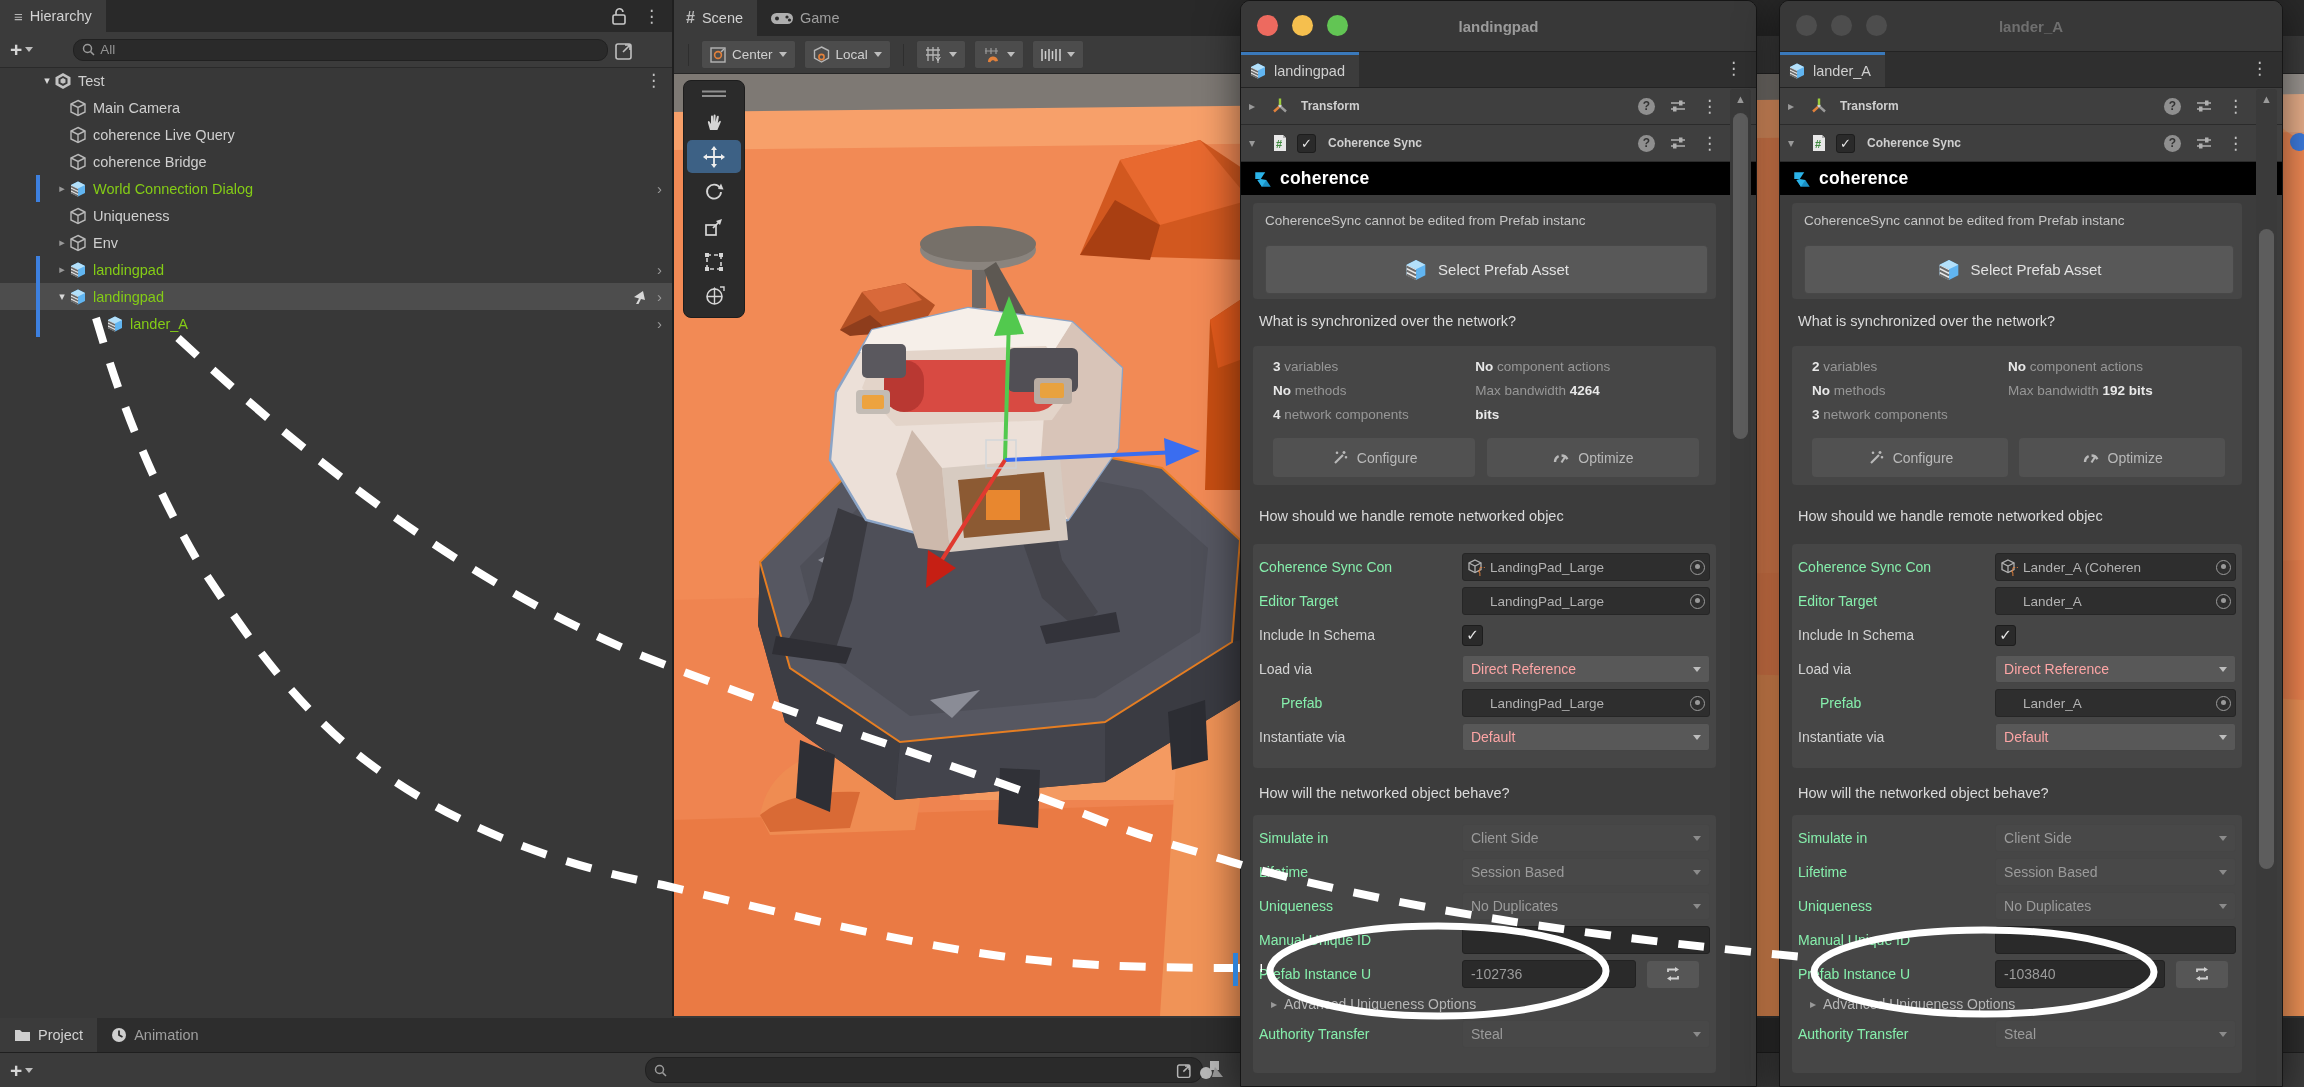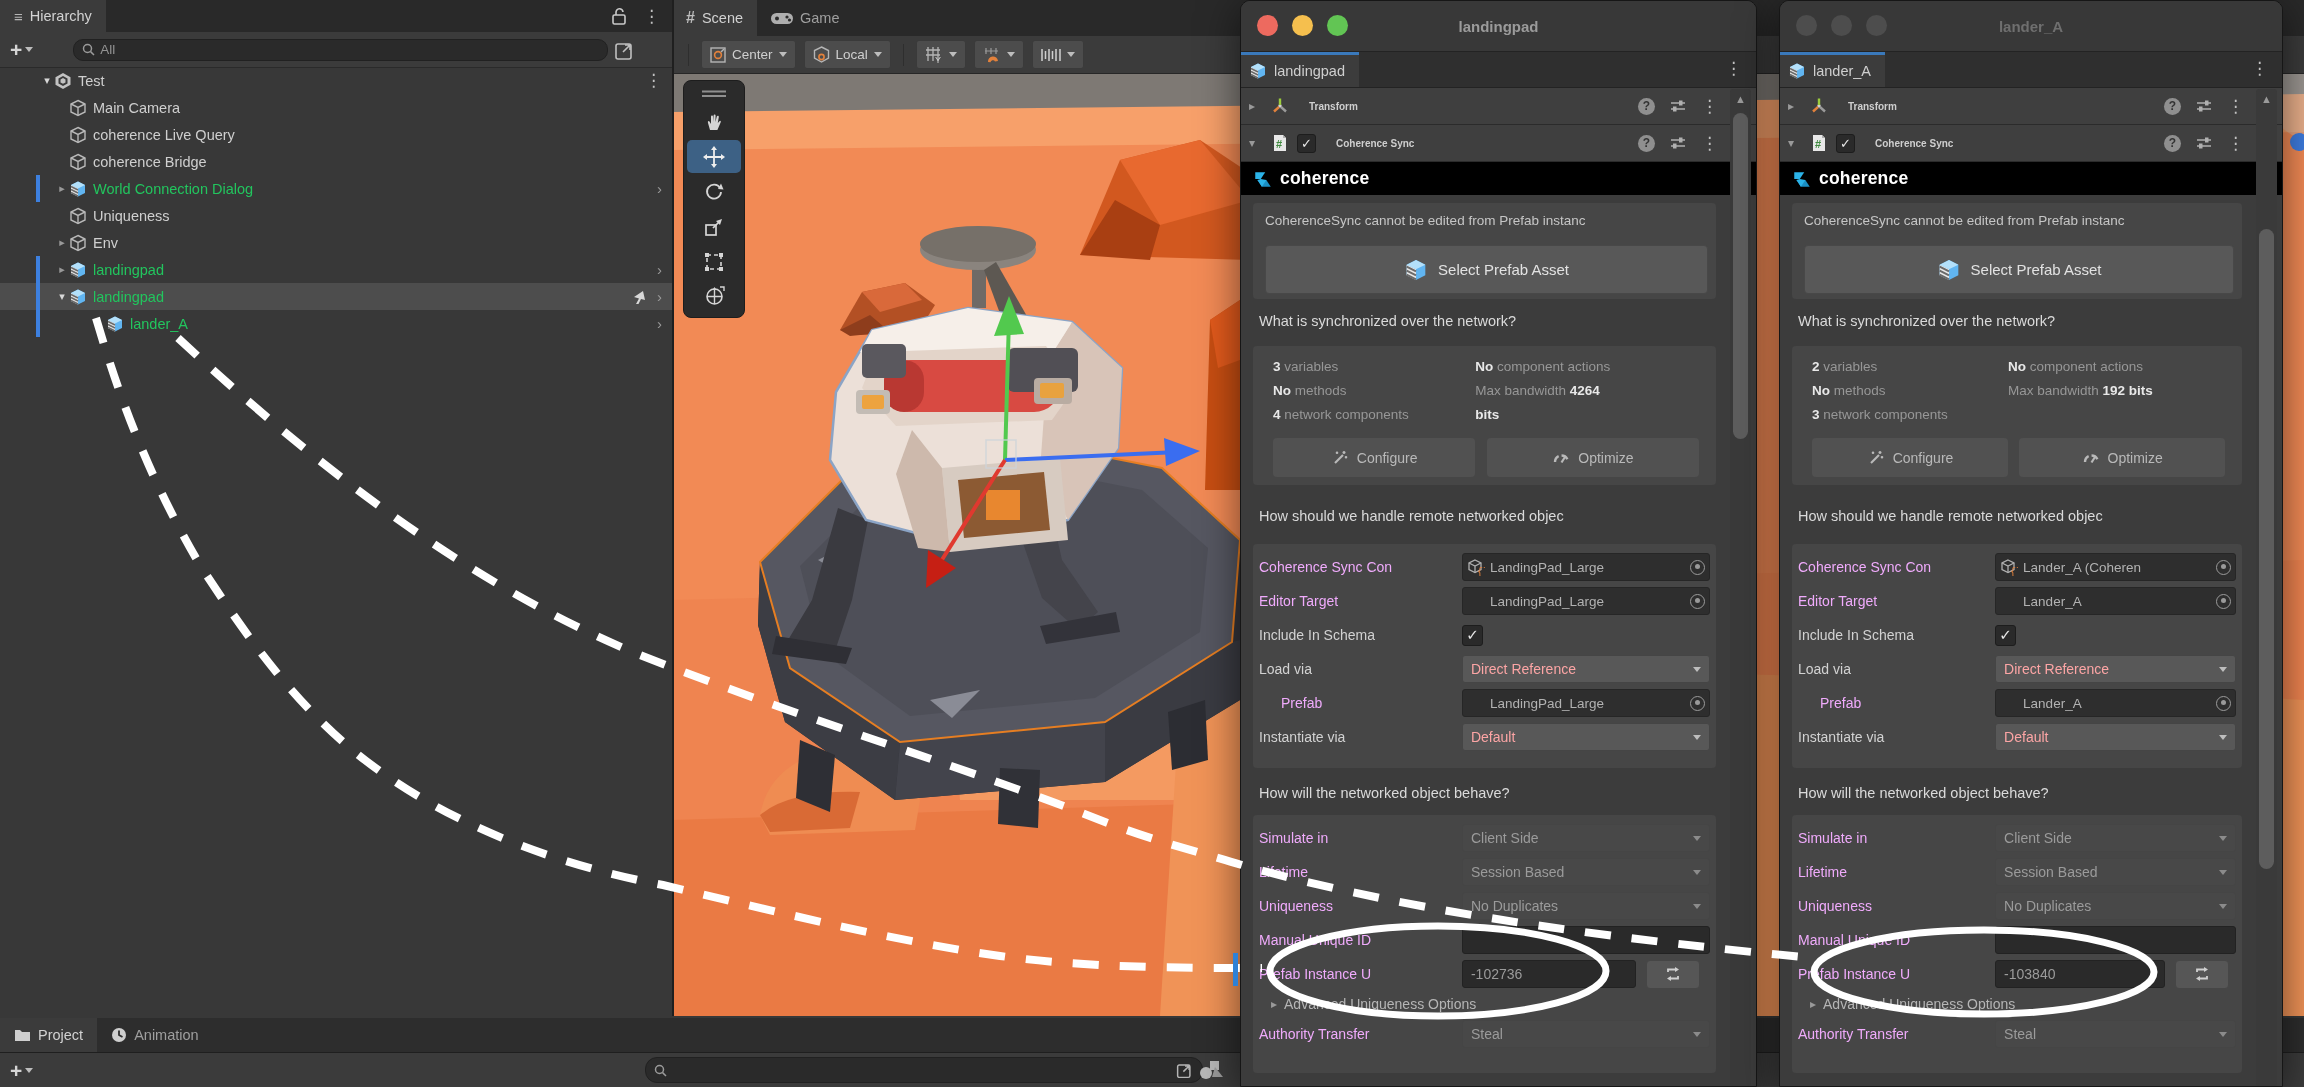--- a/index.html
+++ b/index.html
@@ -20,21 +20,21 @@
   #hier-toolbar{left:0;top:32px;width:100%;height:35px;background:#3b3b3b;border-bottom:1px solid #2a2a2a;
                 display:flex;align-items:center;}
   .searchfield{background:#2a2a2a;border:1px solid #212121;border-radius:10px;height:22px;
                display:flex;align-items:center;padding:0 8px;gap:5px;color:#929292;font-size:13.5px;}
   #hier-rows{left:0;top:67px;width:100%;bottom:0;overflow:hidden;}
   .hrow{position:relative;height:27px;display:flex;align-items:center;font-size:14.5px;color:#cfcfcf;}
   .hrow.selected{background:#4d4d4d;}
   .hrow .bluebar{position:absolute;left:36px;top:0;width:4px;height:100%;background:#3d80df;}
   .hrow .fold{width:14px;text-align:center;font-size:11px;color:#999;flex:0 0 14px;}
   .hrow .lbl{margin-left:6px;white-space:nowrap;}
-  .hrow .lbl.prefab{color:#22c55e;}
+  .hrow .lbl.prefab{color:#84cc16;}
   .hrow .right{position:absolute;right:10px;display:flex;align-items:center;gap:10px;}
   
   #sceneview{left:672px;top:0;width:1632px;height:1016px;background:#8c8680;}
   #scene-tabbar{left:672px;top:0;width:1632px;height:36px;}
   #scene-toolbar{left:672px;top:36px;width:1632px;height:38px;background:#3b3b3b;border-bottom:1px solid #272727;
                  display:flex;align-items:center;gap:8px;padding-left:12px;box-sizing:border-box;}
   .tbtn{background:#4c4c4c;border:1px solid #3a3a3a;border-radius:3px;height:27px;display:flex;
         align-items:center;gap:6px;padding:0 8px;font-size:13.5px;color:#cfcfcf;}
   .tsep{width:1px;height:22px;background:#2e2e2e;margin:0 4px;}
   .darr{width:0;height:0;border-left:4.5px solid transparent;border-right:4.5px solid transparent;
@@ -51,40 +51,40 @@
             display:flex;align-items:center;justify-content:center;}
   .lights{position:absolute;left:16px;top:14px;display:flex;gap:14px;}
   .light{width:21px;height:21px;border-radius:50%;}
   .wtitle{font-size:15px;font-weight:bold;color:#9b9b9b;}
   .wtabrow{height:35px;background:#2f2f2f;border-bottom:1px solid #232323;position:relative;display:flex;}
   .wtab{height:100%;background:#3c3c3c;border-top:3px solid #3a79bb;display:flex;align-items:center;
         gap:7px;padding:0 14px 0 8px;font-size:14.5px;color:#cfcfcf;box-sizing:border-box;}
   .wtabrow .kebab{position:absolute;right:14px;top:8px;}
   .comprow{height:36px;background:#3f3f3f;border-bottom:1px solid #2b2b2b;display:flex;align-items:center;
            padding:0 8px;gap:8px;}
-  .comprow .cname{font-weight:bold;font-size:10px;color:#cfcfcf;margin-left:12px;}
+  .comprow .cname{font-weight:bold;font-size:12px;color:#cfcfcf;margin-left:4px;}
   .comprow .cicons{margin-left:auto;display:flex;align-items:center;gap:14px;margin-right:30px;}
   .qmark{width:17px;height:17px;border-radius:50%;background:#8f8f8f;color:#333;font-size:12px;font-weight:bold;
          display:flex;align-items:center;justify-content:center;}
   .banner{height:33px;background:#000;display:flex;align-items:center;padding-left:12px;gap:7px;}
   .banner .btxt{color:#fff;font-weight:bold;font-size:17.5px;letter-spacing:.2px;text-align:right;}
   .wbody{position:relative;}
   .ibox{position:absolute;left:12px;right:40px;background:#464646;border-radius:4px;}
   .iheading{position:absolute;left:18px;right:34px;font-size:14.5px;color:#dadada;white-space:nowrap;overflow:hidden;}
   .warntext{position:absolute;left:12px;top:10px;right:2px;font-size:13.5px;color:#c6c6c6;white-space:nowrap;overflow:hidden;}
   .bigbtn{position:absolute;left:12px;top:42px;right:8px;height:47px;background:#585858;border:1px solid #484848;
           border-radius:4px;display:flex;align-items:center;justify-content:center;gap:10px;
           font-size:15px;color:#e2e2e2;}
   .statcol{position:absolute;top:9px;font-size:13.5px;color:#979797;line-height:24px;}
   .statcol b{color:#e8e8e8;font-weight:bold;}
   .halfbtn{position:absolute;top:92px;height:39px;background:#515151;border-radius:4px;display:flex;
            align-items:center;justify-content:center;gap:8px;font-size:14px;color:#b9b9b9;}
   .frow{display:flex;align-items:center;height:34px;padding:0 6px 0 6px;}
   .frow .flabel{flex:0 0 45%;font-size:14px;color:#d2d2d2;white-space:nowrap;overflow:hidden;}
-  .frow .flabel.dim{color:#f0abfc;}
+  .frow .flabel.dim{color:#86efac;}
   .frow .flabel.ind{padding-left:22px;box-sizing:border-box;}
   .fwidget{flex:1;display:flex;align-items:center;min-width:0;}
   .objfield{flex:1;height:26px;background:#2e2e2e;border:1px solid #262626;border-radius:3px;
             display:flex;align-items:center;gap:5px;padding:0 4px;min-width:0;}
   .objfield .otext{font-size:13.5px;color:#b2b2b2;white-space:nowrap;overflow:hidden;flex:1;}
   .picker{flex:0 0 15px;width:15px;height:15px;border:1.5px solid #9a9a9a;border-radius:50%;position:relative;box-sizing:border-box;}
   .picker::after{content:"";position:absolute;left:3.5px;top:3.5px;width:5px;height:5px;border-radius:50%;background:#9a9a9a;}
   .dropdown{flex:1;height:26px;background:#585858;border:1px solid #454545;border-radius:3px;display:flex;
             align-items:center;padding:0 8px;font-size:14px;color:#fca5a5;position:relative;}
   .dropdown .darr{position:absolute;right:8px;}

